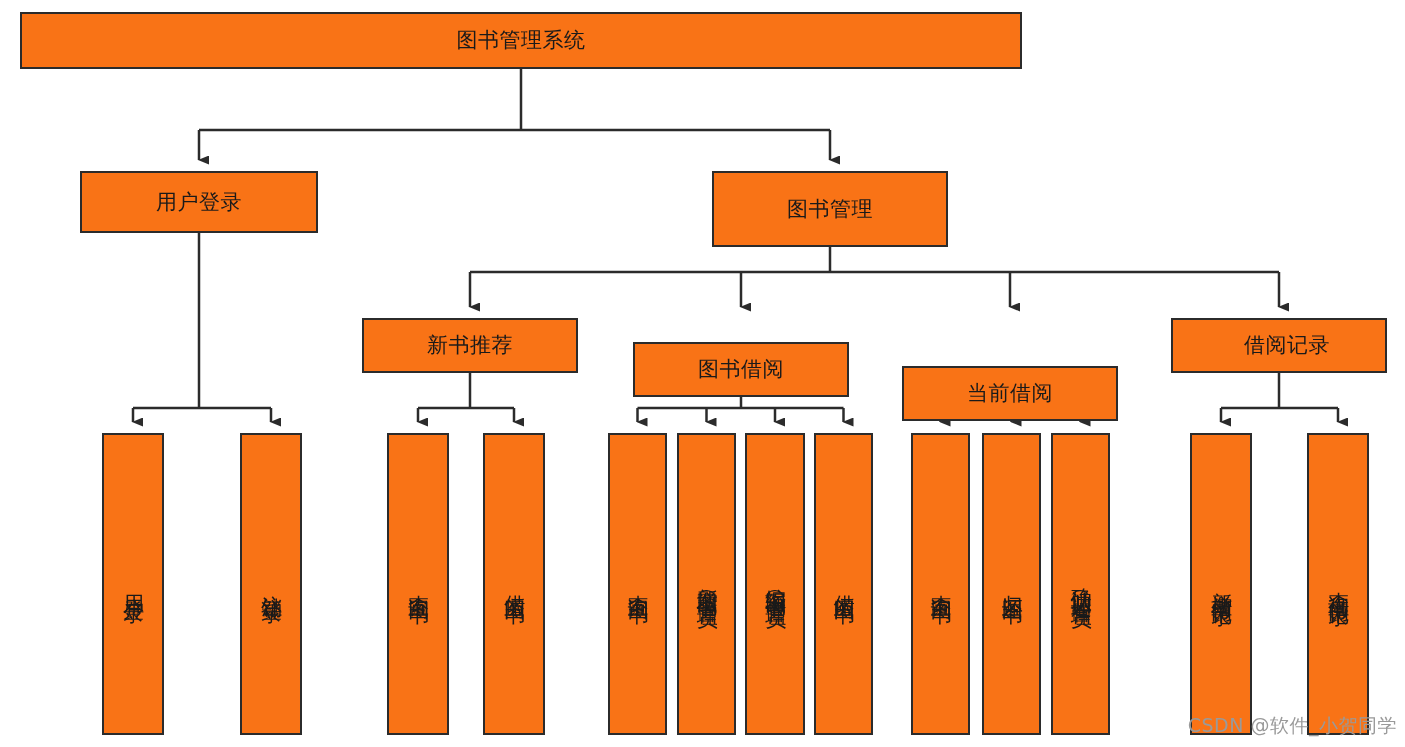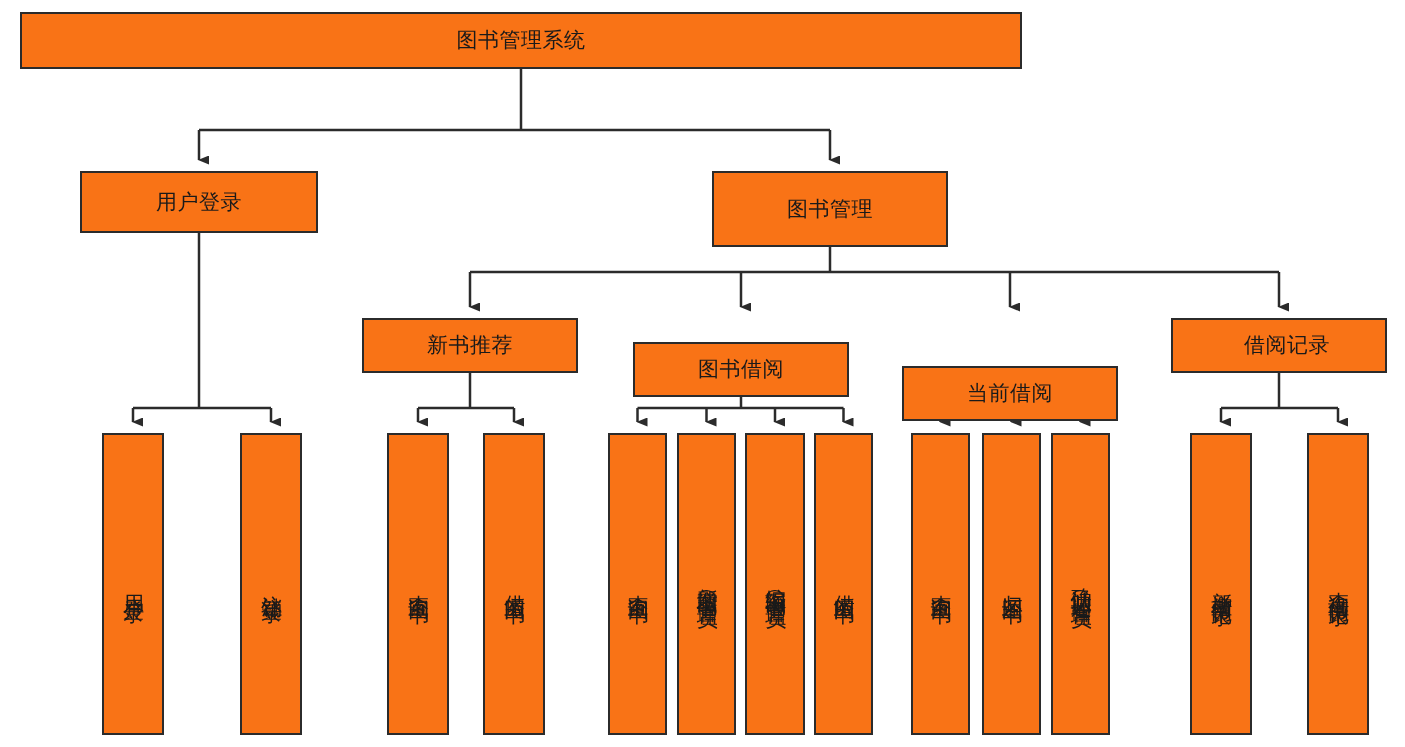--- a/index.html
+++ b/index.html
@@ -169,13 +169,14 @@
         <span class="node-label">确认归还（管理员）</span>
       </div>
       <div class="node level-3 leaf" style="left: 1190px; top: 433px; width: 62px; height: 302px;">
         <span class="node-label">新增借阅记录</span>
       </div>
       <div class="node level-3 leaf" style="left: 1307px; top: 433px; width: 62px; height: 302px;">
         <span class="node-label">查询借阅记录</span>
       </div>
     </div>
 
+  <div id="watermark">CSDN @软件_小贺同学</div>
 </div>
 
 </body></html>

